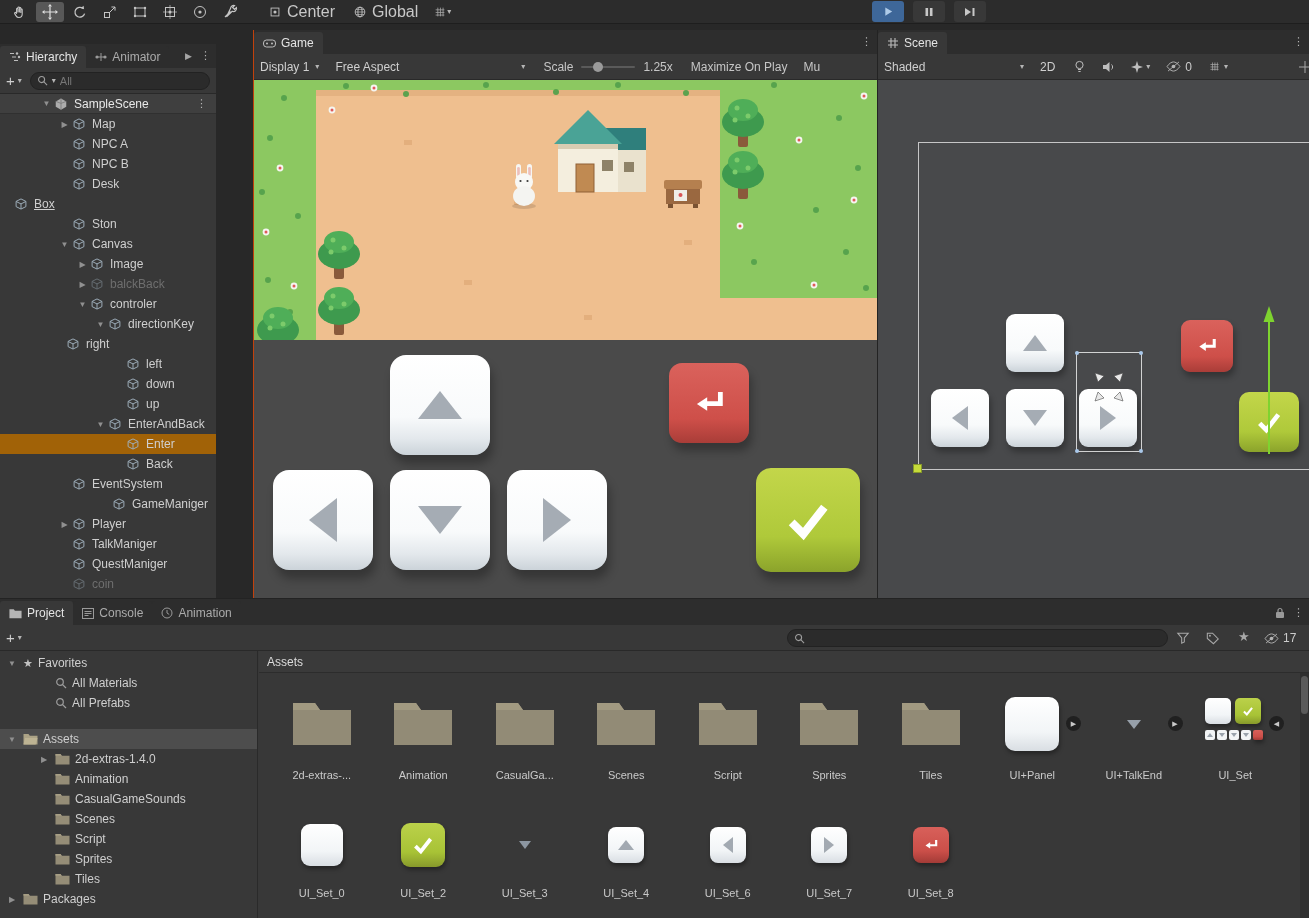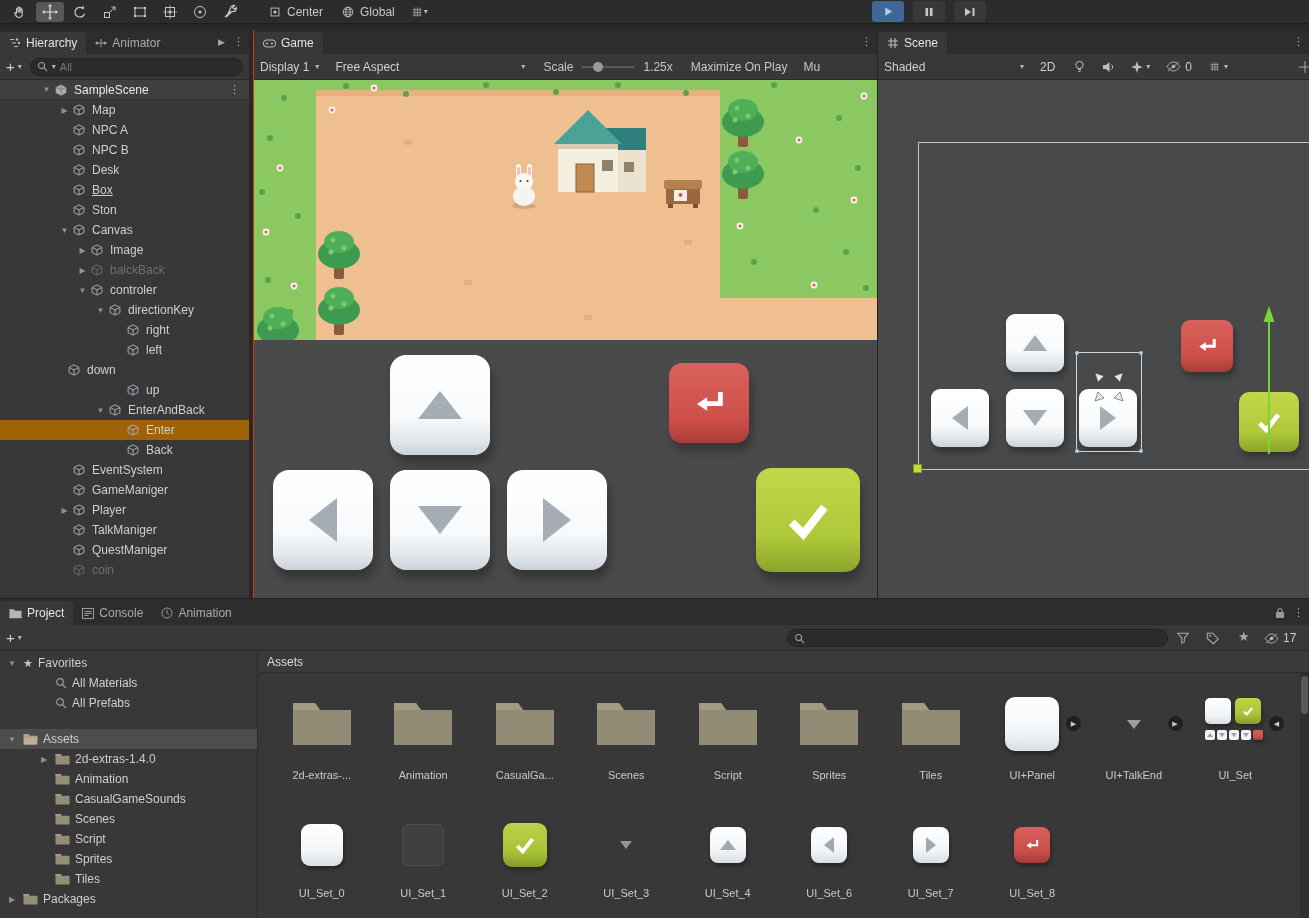--- a/index.html
+++ b/index.html
@@ -7,21 +7,21 @@
   .window { position:relative; width:1309px; height:918px; background:#282828;
     font-family:"Liberation Sans", sans-serif; font-size:12px; color:#CCC;
     overflow:hidden; user-select:none; }
 
   
   .topbar { position:absolute; left:0; top:0; width:100%; height:24px; background:#2C2C2C;
     border-bottom:1px solid #1E1E1E; display:flex; align-items:center; padding:0 6px; gap:2px; }
   .tbtn { height:20px; min-width:28px; display:flex; align-items:center; justify-content:center;
     border-radius:3px; color:#C8C8C8; }
   .tbtn.active-tool { background:#585858; }
-  .tbtn.labeled { padding:0 8px; gap:5px; font-size:12px; }
+  .tbtn.labeled { padding:0 8px; gap:5px; font-size:16px; }
   .caret { font-size:8px; color:#B5B5B5; line-height:1; }
   .playgroup { position:absolute; left:872px; top:1px; display:flex; gap:9px; }
   .pbtn { width:32px; height:21px; display:flex; align-items:center; justify-content:center;
     background:#383838; border-radius:3px; }
   .pbtn.on { background:#3E6799; }
 
   
   .panel { position:absolute; background:#383838; }
   .tabbar { height:24px; background:#2D2D2D; display:flex; align-items:flex-end; position:relative; }
   .tab { height:22px; display:flex; align-items:center; gap:5px; padding:0 9px; background:#2D2D2D;
@@ -243,21 +243,21 @@
           <span>
             <svg width="12" height="10" viewBox="0 0 12 10">
               <path d="M1 1l6 4-6 4z" fill="#C8C8C8"></path>
               <rect x="8.5" y="1" width="2" height="8" fill="#C8C8C8"></rect>
             </svg>
           </span>
         </div>
     </div>
   </div>
 
-  <div class="panel" style="left:0; top:30px; width:249px; height:568px">
+  <div class="panel" style="left:0; top:44px; width:216px; height:568px">
     <div class="tabbar">
       <div class="tab on">
         <span>
             <svg width="12" height="12" viewBox="0 0 12 12">
               <path d="M1 2.5h4M3 6h4M5 9.5h4" stroke="#BDBDBD" stroke-width="1.2"></path>
               <circle cx="8" cy="2.5" r="1.2" fill="#BDBDBD"></circle>
               <circle cx="10" cy="6" r="1.2" fill="#BDBDBD"></circle>
             </svg>
           </span>
         <span>Hierarchy</span>
@@ -336,21 +336,21 @@
         <div class="trow" style="padding-left: 58px;">
           <span class="arr"></span>
           <span class="ticon">
             <svg width="14" height="14" viewBox="0 0 16 16">
               <path d="M8 2.2 13.6 5v6L8 13.8 2.4 11V5Z" fill="none" stroke="#9FB0BC" stroke-width="1.1"></path>
               <path d="M2.6 5.2 8 7.9l5.4-2.7M8 7.9v5.7" fill="none" stroke="#9FB0BC" stroke-width="1.1"></path>
             </svg>
           </span>
           <span class="tlabel">Desk</span>
         </div>
-        <div class="trow" style="padding-left: 58px; text-decoration: underline;">
+        <div class="trow" style=" text-decoration: underline;">
           <span class="arr"></span>
           <span class="ticon">
             <svg width="14" height="14" viewBox="0 0 16 16">
               <path d="M8 2.2 13.6 5v6L8 13.8 2.4 11V5Z" fill="none" stroke="#9FB0BC" stroke-width="1.1"></path>
               <path d="M2.6 5.2 8 7.9l5.4-2.7M8 7.9v5.7" fill="none" stroke="#9FB0BC" stroke-width="1.1"></path>
             </svg>
           </span>
           <span class="tlabel">Box</span>
         </div>
         <div class="trow" style="padding-left: 58px;">
@@ -406,41 +406,41 @@
         <div class="trow" style="padding-left: 94px;">
           <span class="arr">▼</span>
           <span class="ticon">
             <svg width="14" height="14" viewBox="0 0 16 16">
               <path d="M8 2.2 13.6 5v6L8 13.8 2.4 11V5Z" fill="none" stroke="#9FB0BC" stroke-width="1.1"></path>
               <path d="M2.6 5.2 8 7.9l5.4-2.7M8 7.9v5.7" fill="none" stroke="#9FB0BC" stroke-width="1.1"></path>
             </svg>
           </span>
           <span class="tlabel">directionKey</span>
         </div>
+        <div class="trow" style="padding-left: 52px;">
+          <span class="arr"></span>
+          <span class="ticon">
+            <svg width="14" height="14" viewBox="0 0 16 16">
+              <path d="M8 2.2 13.6 5v6L8 13.8 2.4 11V5Z" fill="none" stroke="#9FB0BC" stroke-width="1.1"></path>
+              <path d="M2.6 5.2 8 7.9l5.4-2.7M8 7.9v5.7" fill="none" stroke="#9FB0BC" stroke-width="1.1"></path>
+            </svg>
+          </span>
+          <span class="tlabel">right</span>
+        </div>
         <div class="trow" style="padding-left: 112px;">
           <span class="arr"></span>
           <span class="ticon">
             <svg width="14" height="14" viewBox="0 0 16 16">
               <path d="M8 2.2 13.6 5v6L8 13.8 2.4 11V5Z" fill="none" stroke="#9FB0BC" stroke-width="1.1"></path>
               <path d="M2.6 5.2 8 7.9l5.4-2.7M8 7.9v5.7" fill="none" stroke="#9FB0BC" stroke-width="1.1"></path>
             </svg>
           </span>
-          <span class="tlabel">right</span>
+          <span class="tlabel">left</span>
         </div>
         <div class="trow" style="padding-left: 112px;">
-          <span class="arr"></span>
-          <span class="ticon">
-            <svg width="14" height="14" viewBox="0 0 16 16">
-              <path d="M8 2.2 13.6 5v6L8 13.8 2.4 11V5Z" fill="none" stroke="#9FB0BC" stroke-width="1.1"></path>
-              <path d="M2.6 5.2 8 7.9l5.4-2.7M8 7.9v5.7" fill="none" stroke="#9FB0BC" stroke-width="1.1"></path>
-            </svg>
-          </span>
-          <span class="tlabel">left</span>
-        </div>
-        <div class="trow" style="padding-left: 53px;">
           <span class="arr"></span>
           <span class="ticon">
             <svg width="14" height="14" viewBox="0 0 16 16">
               <path d="M8 2.2 13.6 5v6L8 13.8 2.4 11V5Z" fill="none" stroke="#9FB0BC" stroke-width="1.1"></path>
               <path d="M2.6 5.2 8 7.9l5.4-2.7M8 7.9v5.7" fill="none" stroke="#9FB0BC" stroke-width="1.1"></path>
             </svg>
           </span>
           <span class="tlabel">down</span>
         </div>
         <div class="trow" style="padding-left: 112px;">
@@ -486,21 +486,21 @@
         <div class="trow" style="padding-left: 58px;">
           <span class="arr"></span>
           <span class="ticon">
             <svg width="14" height="14" viewBox="0 0 16 16">
               <path d="M8 2.2 13.6 5v6L8 13.8 2.4 11V5Z" fill="none" stroke="#9FB0BC" stroke-width="1.1"></path>
               <path d="M2.6 5.2 8 7.9l5.4-2.7M8 7.9v5.7" fill="none" stroke="#9FB0BC" stroke-width="1.1"></path>
             </svg>
           </span>
           <span class="tlabel">EventSystem</span>
         </div>
-        <div class="trow" style="padding-left: 58px;">
+        <div class="trow" style="padding-left: 58px; margin-left: 40px;">
           <span class="arr"></span>
           <span class="ticon">
             <svg width="14" height="14" viewBox="0 0 16 16">
               <path d="M8 2.2 13.6 5v6L8 13.8 2.4 11V5Z" fill="none" stroke="#9FB0BC" stroke-width="1.1"></path>
               <path d="M2.6 5.2 8 7.9l5.4-2.7M8 7.9v5.7" fill="none" stroke="#9FB0BC" stroke-width="1.1"></path>
             </svg>
           </span>
           <span class="tlabel">GameManiger</span>
         </div>
         <div class="trow" style="padding-left: 58px;">
@@ -1124,26 +1124,20 @@
           </div>
         <div class="grow r2" id="grid-row2" style="top:148px">
             <div class="gcell">
               <div class="gicon">
                 <div class="sq-white" style="width:42px;height:42px;border-radius:9px"></div>
               </div>
               <div class="glabel">UI_Set_0</div>
             </div>
             <div class="gcell">
               <div class="gicon">
-                <div style="width:42px;height:42px;border-radius:6px;background:#3F4040;border:1px solid #4B4D4E"></div>
-              </div>
-              <div class="glabel">UI_Set_1</div>
-            </div>
-            <div class="gcell">
-              <div class="gicon">
                 <div class="sq-green" style="width:44px;height:44px;border-radius:9px">
                   <svg width="26" height="26" viewBox="0 0 48 48">
                     <path d="M10 26 20 36 38 13" fill="none" stroke="#FFF" stroke-width="7"></path>
                   </svg>
                 </div>
               </div>
               <div class="glabel">UI_Set_2</div>
             </div>
             <div class="gcell">
               <div class="gicon">

